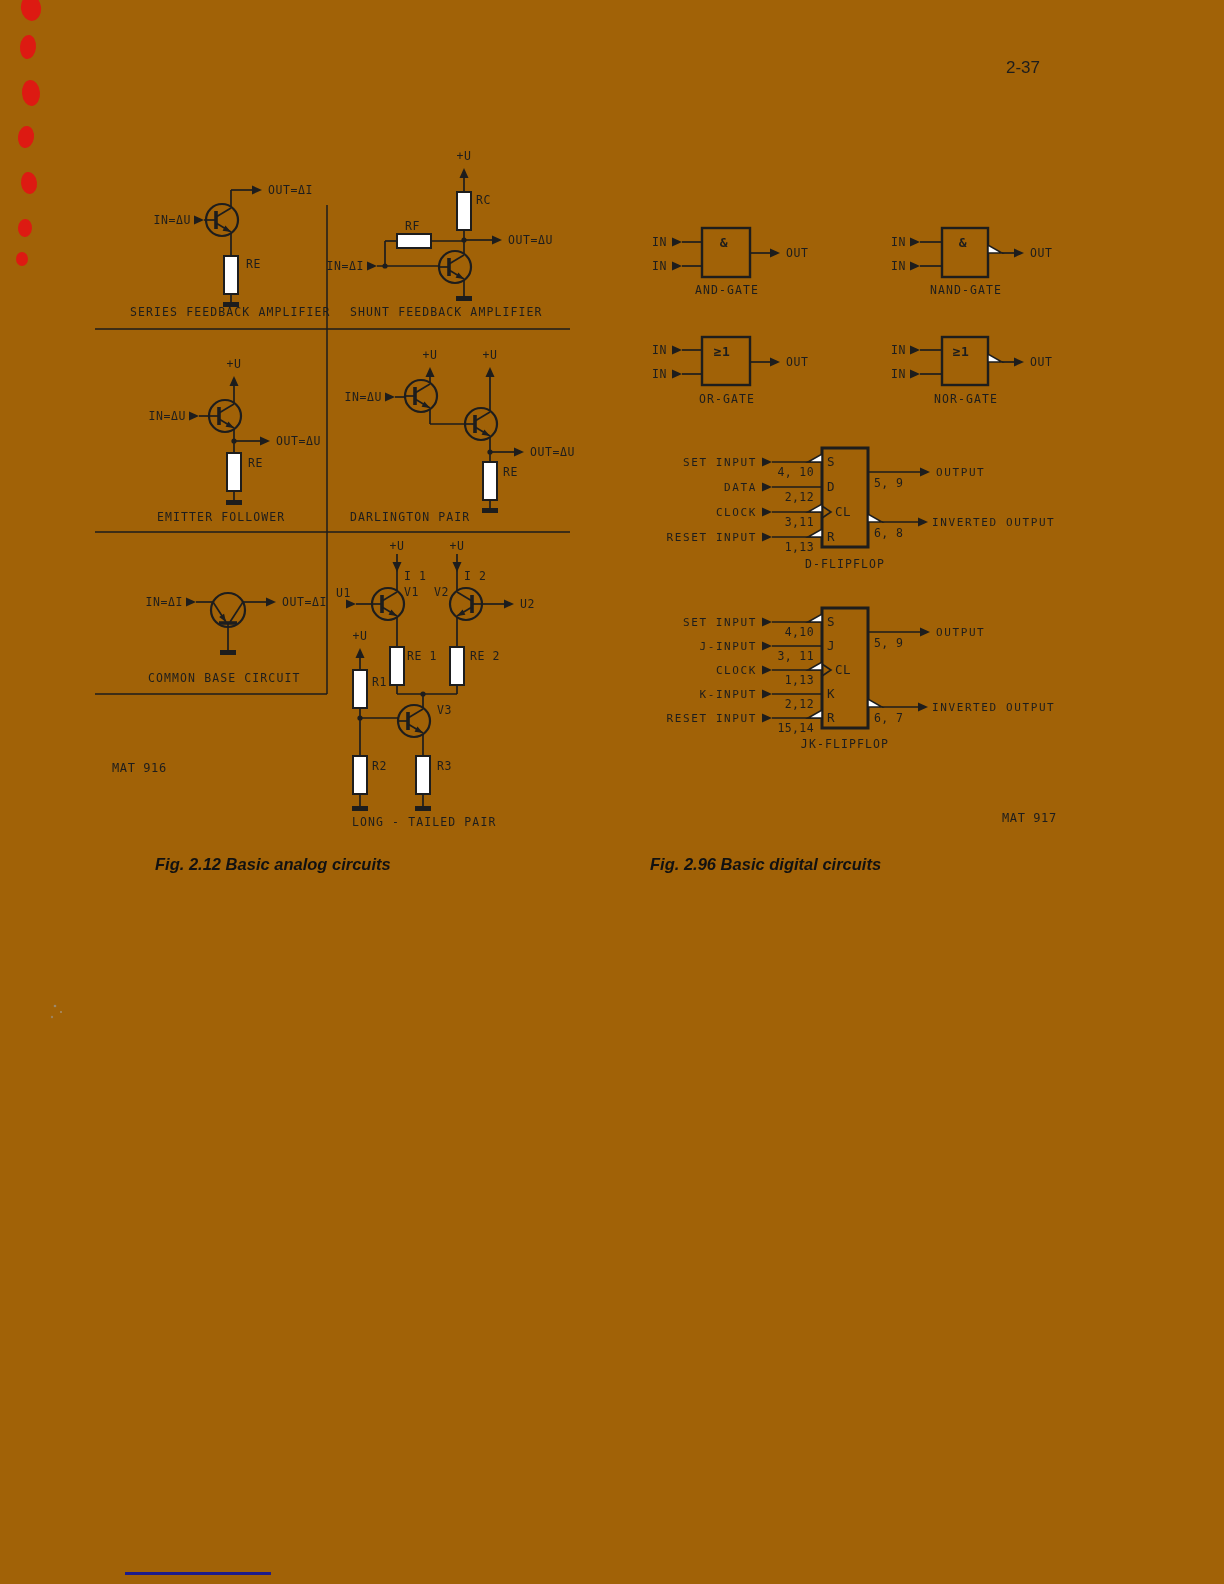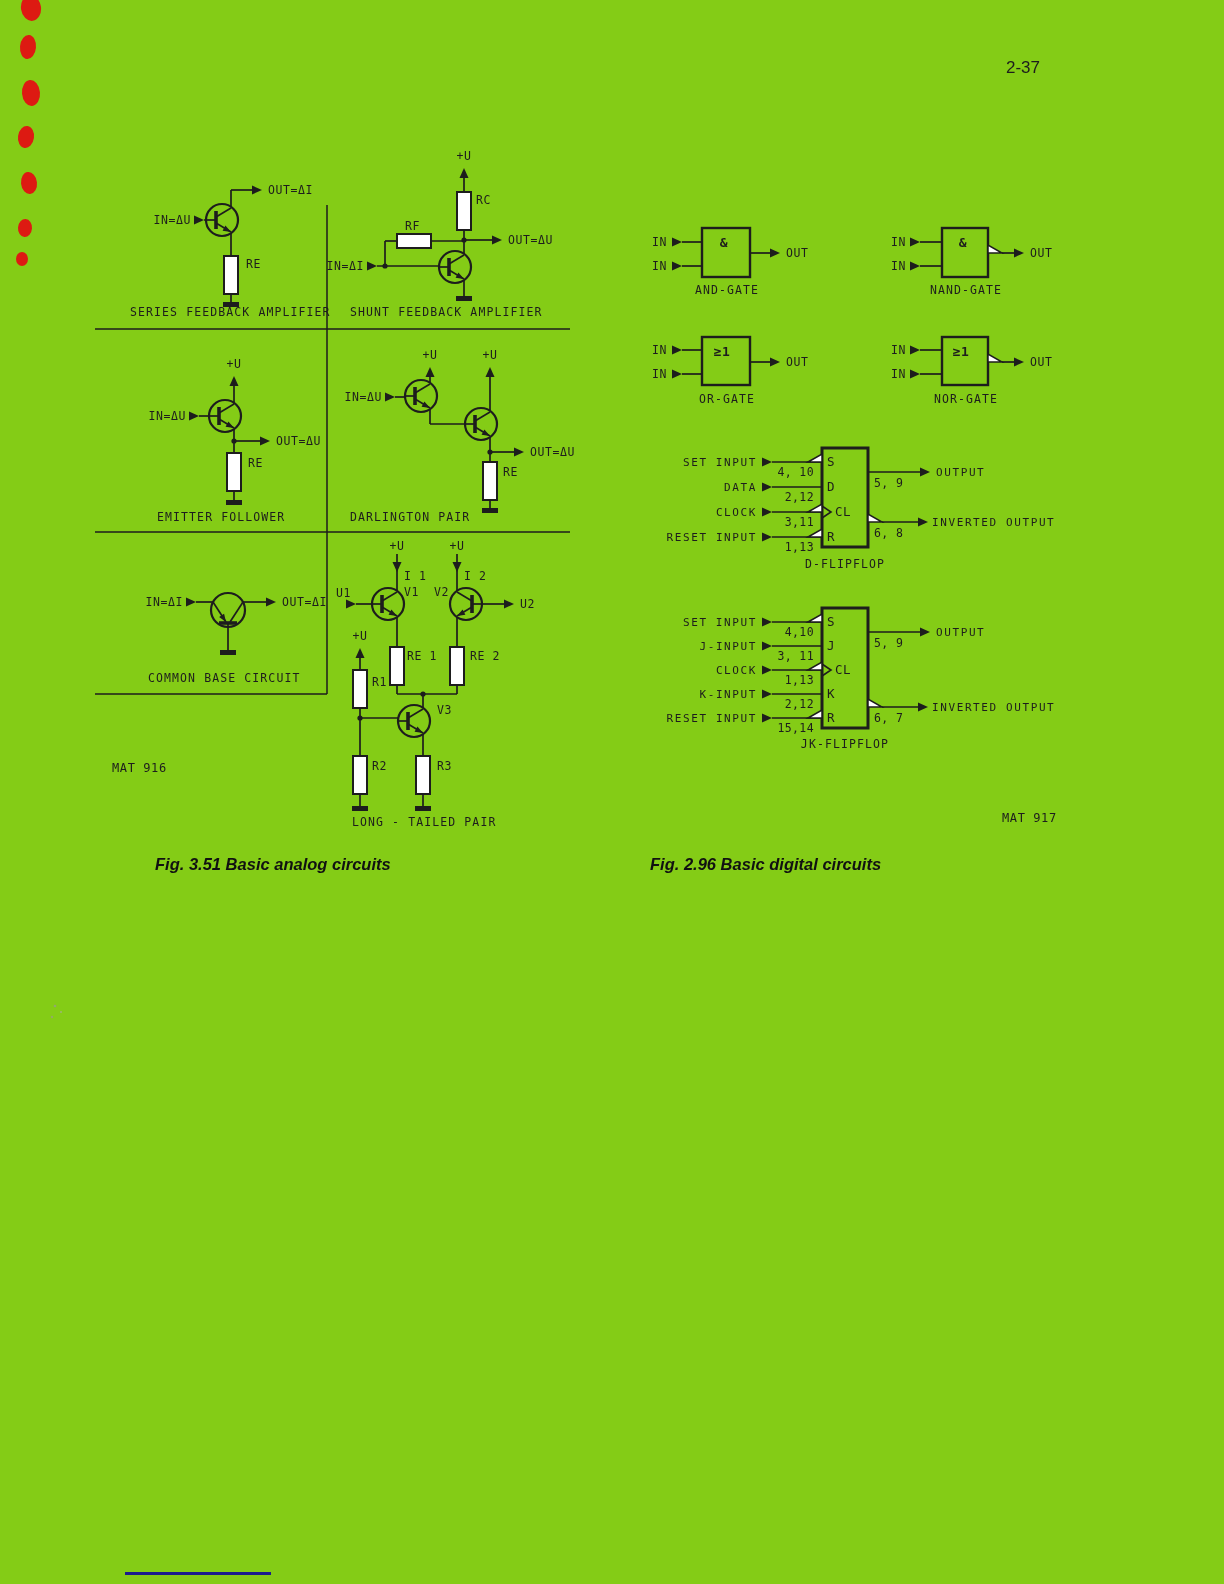--- a/index.html
+++ b/index.html
@@ -1,16 +1,16 @@
 <!DOCTYPE html>
 <html><head>
 <meta charset="utf-8">
 <style>
   html,body{margin:0;padding:0;background:#ffffff;}
-  #page{position:relative;width:1224px;height:1584px;background:#84cc16;overflow:hidden;
+  #page{position:relative;width:1224px;height:1584px;background:#a16207;overflow:hidden;
         font-family:"Liberation Sans", sans-serif;}
   svg text{font-family:"DejaVu Sans Mono", monospace;fill:#1d1d1d;}
   .t11{font-size:11.5px;letter-spacing:0.6px;}
   .t12{font-size:12px;letter-spacing:0.6px;}
   .cap{font-size:11.5px;letter-spacing:1.1px;}
   .ff{font-size:11px;letter-spacing:1.6px;}
   .pin{font-size:11.5px;letter-spacing:0.4px;}
   .port{font-size:12.5px;letter-spacing:0.4px;}
   .sym{font-size:13px;font-weight:bold;letter-spacing:0.5px;}
   .w{stroke:#1d1d1d;stroke-width:1.7;fill:none;}
@@ -382,16 +382,16 @@
       <ellipse cx="29" cy="183" rx="8" ry="11" fill="#dd1a12" transform="rotate(-6 29 183)"></ellipse>
       <ellipse cx="25" cy="228" rx="7" ry="9" fill="#dd1a12" transform="rotate(4 25 228)"></ellipse>
       <ellipse cx="22" cy="259" rx="6" ry="7" fill="#dd1a12"></ellipse>
       <circle cx="55" cy="1006" r="1.3" fill="#999999" opacity="0.7"></circle>
       <circle cx="61" cy="1012" r="1.1" fill="#aaaaaa" opacity="0.6"></circle>
       <circle cx="52" cy="1017" r="1.2" fill="#999999" opacity="0.6"></circle>
       <rect x="125" y="1572" width="146" height="3" fill="#1b1b8c"></rect>
     </g>
   </svg>
 
-  <div class="figcap" id="figcap-analog">Fig. 3.51 Basic analog circuits</div>
+  <div class="figcap" id="figcap-analog">Fig. 2.12 Basic analog circuits</div>
   <div class="figcap" id="figcap-digital">Fig. 2.96 Basic digital circuits</div>
 
 </div>
 
 </body></html>

